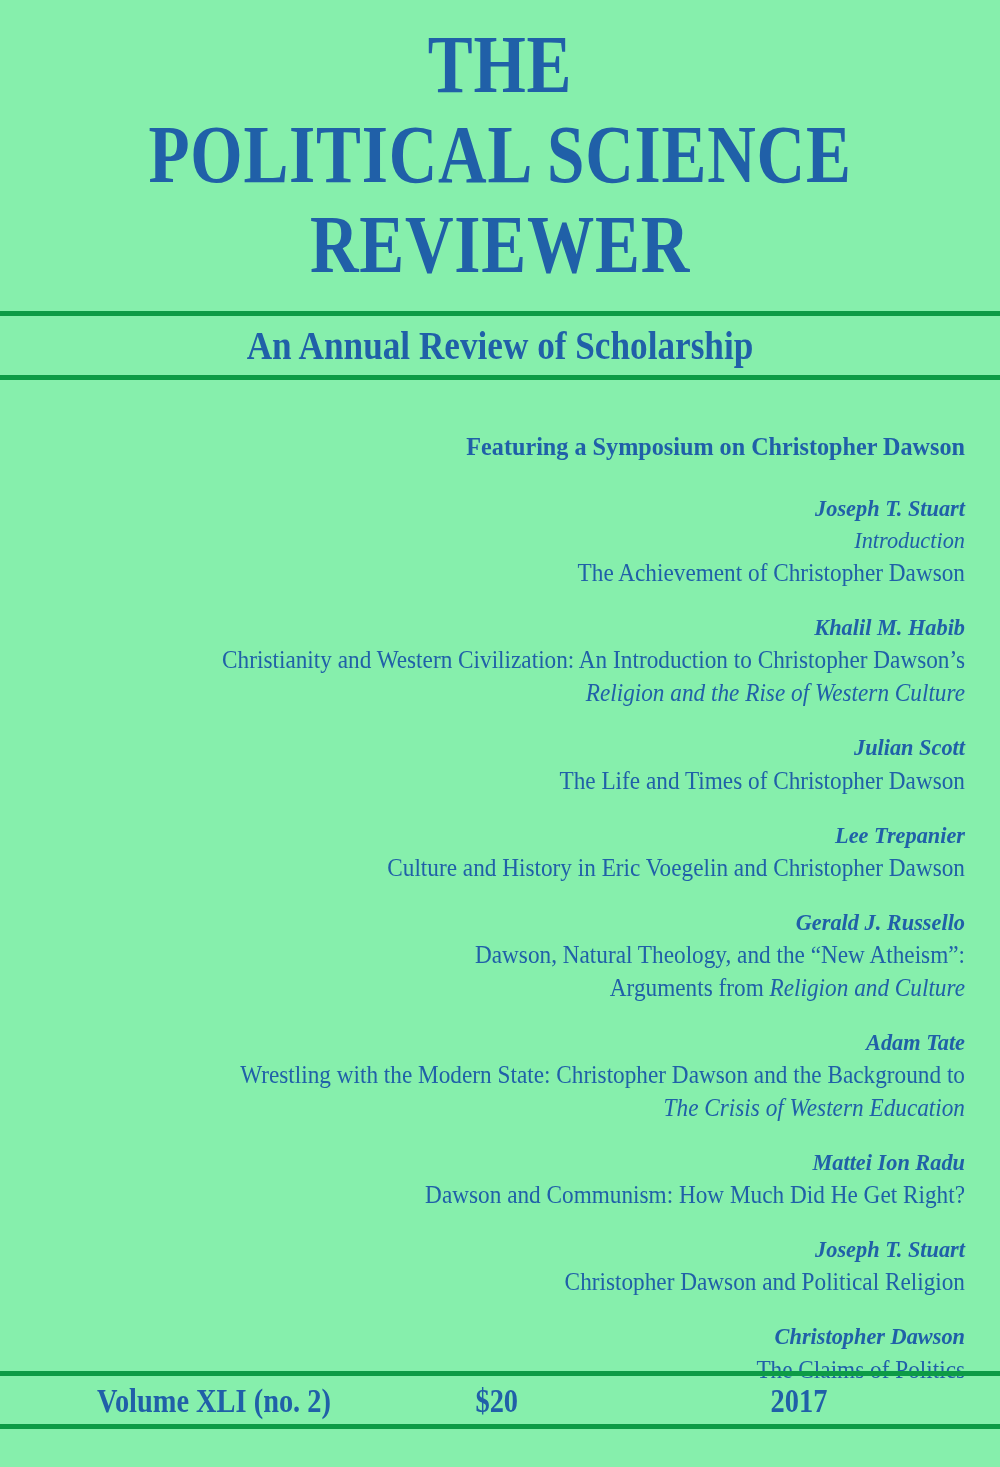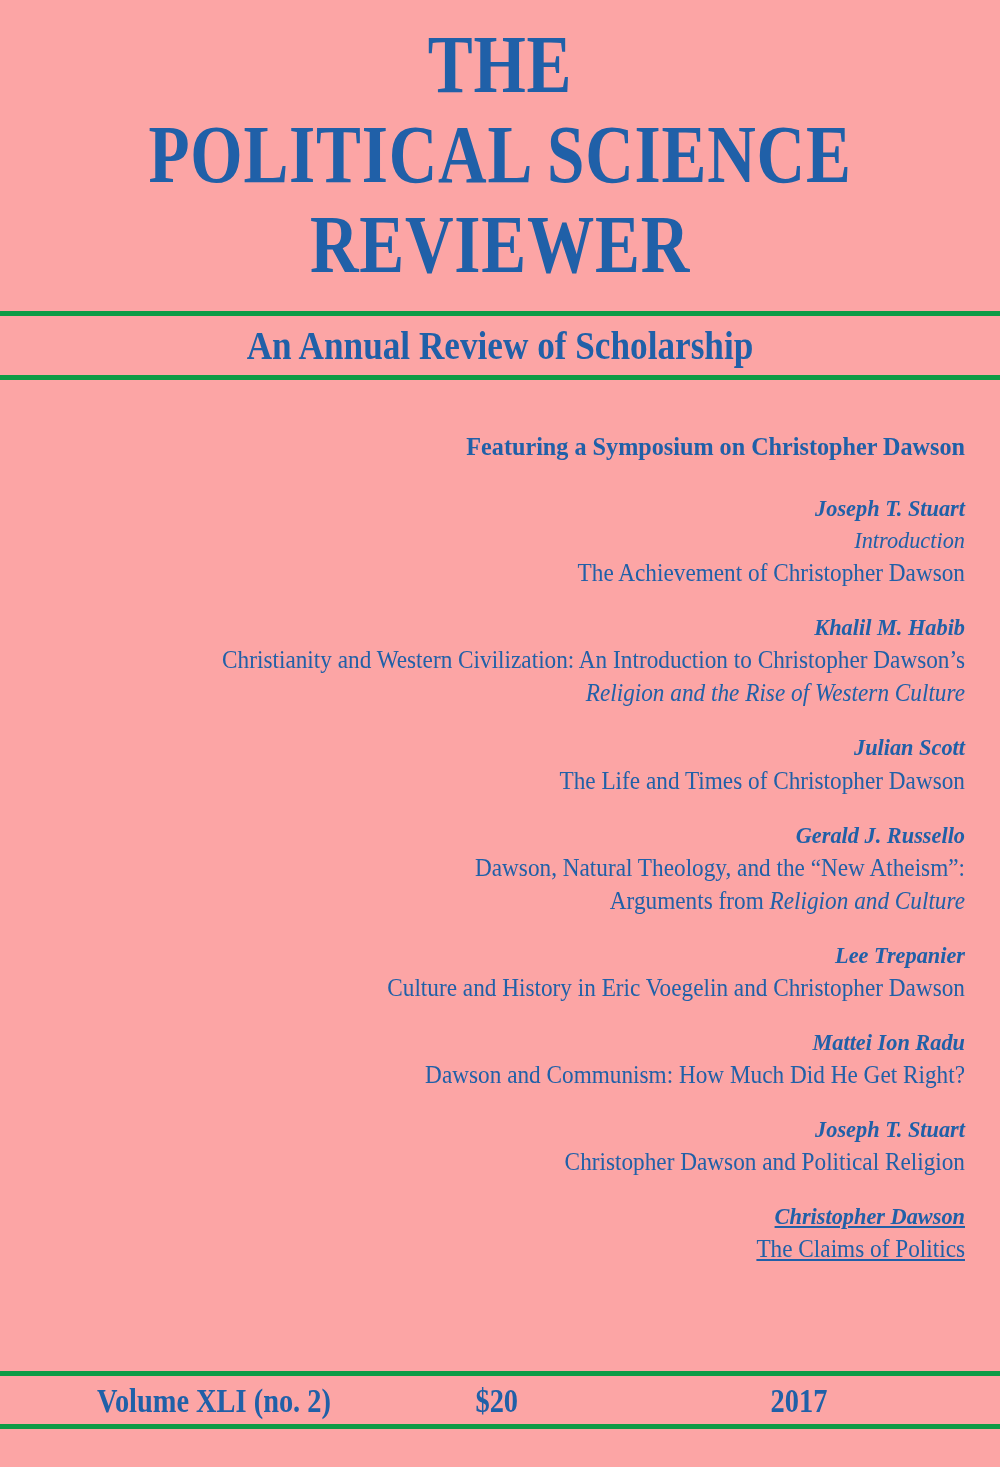--- a/index.html
+++ b/index.html
@@ -13,21 +13,21 @@
     font-family: "Liberation Serif", "DejaVu Serif", serif;
     color: #2060A8;
     overflow: hidden;
     position: relative;
   }
 
   .cover {
     position: relative;
     width: 1000px;
     height: 1467px;
-    background: #fca5a5;
+    background: #86efac;
     box-sizing: border-box;
   }
 
   
   .masthead {
     position: absolute;
     left: 0;
     top: 24px;
     width: 1000px;
     text-align: center;
@@ -95,21 +95,21 @@
     font-weight: 700;
     transform: scaleX(0.93);
     margin: 0 0 30px 0;
     white-space: nowrap;
     color: #2060A8;
   }
   .entry {
     margin: 0 0 22px 0;
     padding: 0;
   }
-  .entry:last-child { margin-bottom: 12px; text-decoration: underline; }
+  .entry:last-child { margin-bottom: 12px; }
   .entry-author {
     font-size: 24px;
     font-weight: 700;
     font-style: italic;
     line-height: 1.34;
     transform: scaleX(0.93);
     color: #2060A8;
     white-space: nowrap;
   }
   .entry-kicker {
@@ -183,30 +183,35 @@
       <div class="entry-title">Christianity and Western Civilization: An Introduction to Christopher Dawson’s</div>
       <div class="entry-title"><span class="it">Religion and the Rise of Western Culture</span></div>
     </div>
 
     <div class="entry">
       <div class="entry-author">Julian Scott</div>
       <div class="entry-title">The Life and Times of Christopher Dawson</div>
     </div>
 
     <div class="entry">
+      <div class="entry-author">Lee Trepanier</div>
+      <div class="entry-title">Culture and History in Eric Voegelin and Christopher Dawson</div>
+    </div>
+
+    <div class="entry">
       <div class="entry-author">Gerald J. Russello</div>
       <div class="entry-title">Dawson, Natural Theology, and the “New Atheism”:</div>
       <div class="entry-title"><span>Arguments from </span><span class="it">Religion and Culture</span></div>
     </div>
 
     <div class="entry">
-      <div class="entry-author">Lee Trepanier</div>
-      <div class="entry-title">Culture and History in Eric Voegelin and Christopher Dawson</div>
-    </div>
-
+      <div class="entry-author">Adam Tate</div>
+      <div class="entry-title">Wrestling with the Modern State: Christopher Dawson and the Background to</div>
+      <div class="entry-title"><span class="it">The Crisis of Western Education</span></div>
+    </div>
 
     <div class="entry">
       <div class="entry-author">Mattei Ion Radu</div>
       <div class="entry-title">Dawson and Communism: How Much Did He Get Right?</div>
     </div>
 
     <div class="entry">
       <div class="entry-author">Joseph T. Stuart</div>
       <div class="entry-title">Christopher Dawson and Political Religion</div>
     </div>

